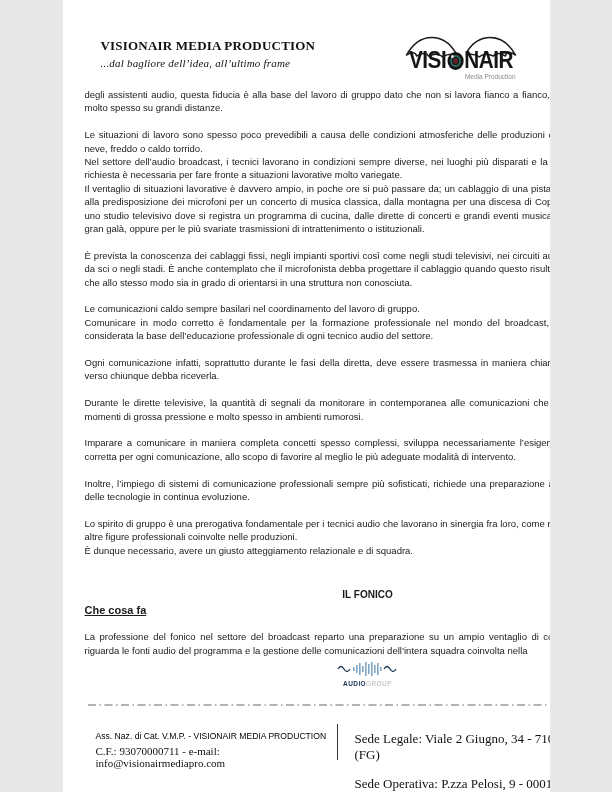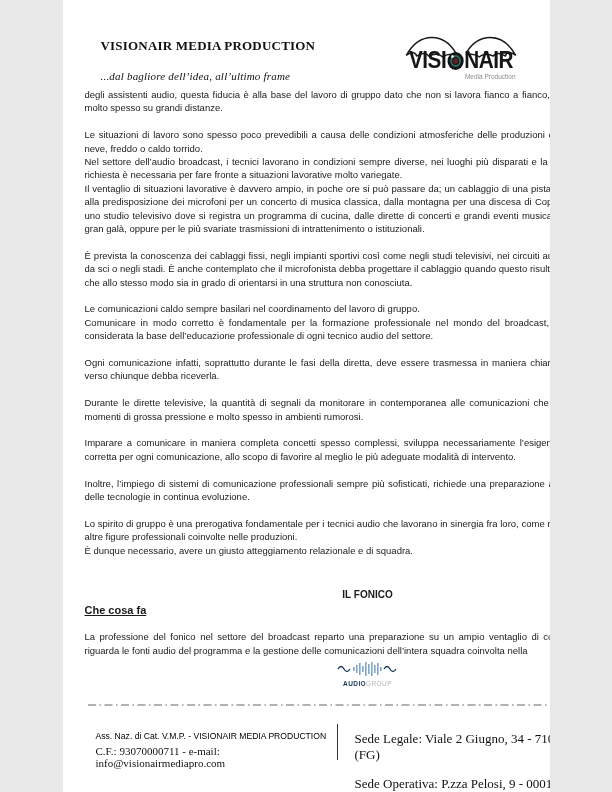--- a/index.html
+++ b/index.html
@@ -14,21 +14,21 @@
   }
 
   
   .header-left{position:absolute;left:38px;top:38px;}
   .header-title{
     font-family:"Liberation Serif",serif;
     font-weight:bold;font-size:13px;color:#111;letter-spacing:.2px;
   }
   .header-tagline{
     font-family:"Liberation Serif",serif;
-    font-style:italic;font-size:11px;color:#111;margin-top:16px;letter-spacing:.2px;
+    font-style:italic;font-size:11px;color:#111;margin-top:3px;letter-spacing:.2px;
   }
 
   .logo{position:absolute;right:28px;top:30px;width:122px;}
   .logo-wings{display:block;margin:0 auto -9px auto;}
   .logo-text{
     display:flex;align-items:center;justify-content:center;
     transform:scaleX(.9);transform-origin:center;
   }
   .logo-word{
     font-weight:700;font-size:23px;color:#161616;letter-spacing:-0.5px;

